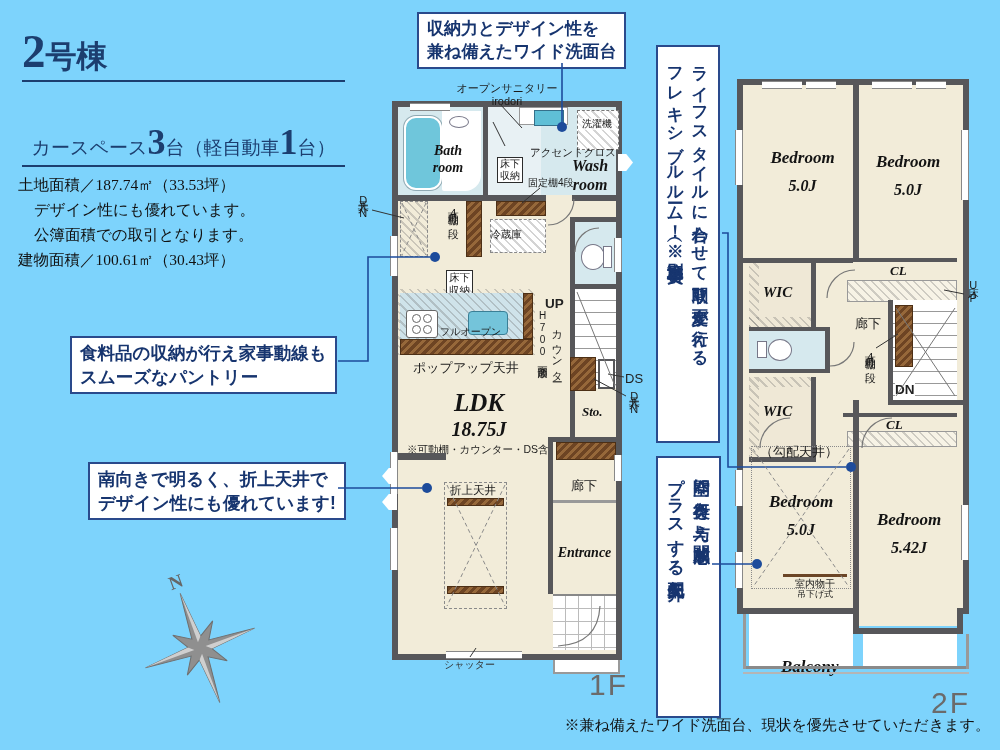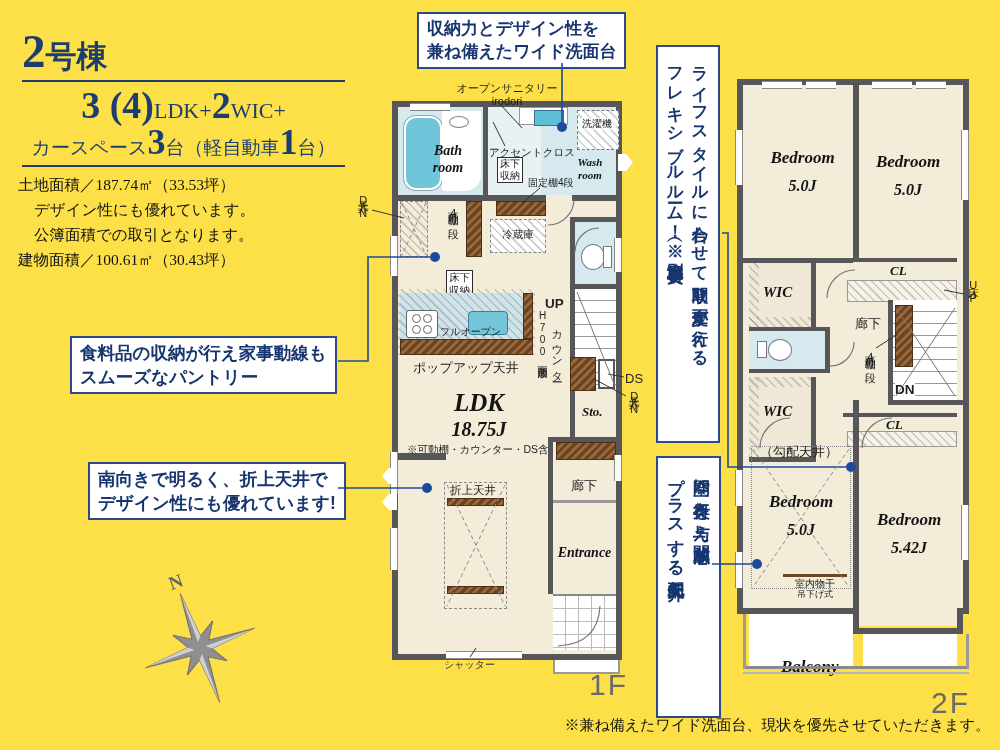--- a/index.html
+++ b/index.html
@@ -1,16 +1,16 @@
 <!DOCTYPE html>
 <html><head>
 <meta charset="utf-8">
 <style>
   html,body{margin:0;padding:0;background:#fff;}
-  #stage{position:relative;width:1000px;height:750px;background:#fde047;overflow:hidden;
+  #stage{position:relative;width:1000px;height:750px;background:#7dd3fc;overflow:hidden;
          font-family:"Liberation Sans",sans-serif;}
   .abs{position:absolute;}
   .w{position:absolute;background:#57575a;}
   .room{position:absolute;}
   .cream{background:#f2ecd9;}
   .blue{background:#d6e9ee;}
   .white{background:#ffffff;}
   .plan{position:absolute;background:#f2ecd9;border:6px solid #57575a;box-sizing:border-box;}
   .lbl{position:absolute;font:10.5px/1.2 "Liberation Sans",sans-serif;color:#1b1b1b;white-space:pre-line;}
   .rn{font-family:"Liberation Serif",serif;font-style:italic;font-weight:bold;color:#141414;}
@@ -39,23 +39,20 @@
 </style>
 </head>
 <body>
 
 <div id="stage">
 
   <div class="abs" style="left:22px;top:24px;">
     <span class="serif navy" style="font-size:47px;font-weight:bold;">2</span><span class="serif navy" style="font-size:31px;font-weight:bold;">号棟</span>
   </div>
   <div class="abs" style="left:22px;top:80px;width:323px;height:2px;background:#1c3e6f;"></div>
-  <div class="abs serif navy ctr" style="left:22px;top:83px;width:323px;">
-    <span style="font-size:38px;font-weight:bold;">3 (4)</span><span style="font-size:22px;">LDK+</span><span style="font-size:38px;font-weight:bold;">2</span><span style="font-size:22px;">WIC+</span>
-  </div>
   <div class="abs serif navy ctr" style="left:22px;top:121px;width:323px;">
     <span style="font-size:19px;">カースペース</span><span style="font-size:36px;font-weight:bold;">3</span><span style="font-size:19px;">台（軽自動車</span><span style="font-size:36px;font-weight:bold;">1</span><span style="font-size:19px;">台）</span>
   </div>
   <div class="abs" style="left:22px;top:165px;width:323px;height:2px;background:#1c3e6f;"></div>
   <div class="abs serif" style="left:18px;top:172px;font-size:15.5px;line-height:1.62;color:#111;">
     <div>土地面積／187.74㎡（33.53坪）</div>
     <div style="padding-left:16px;">デザイン性にも優れています。</div>
     <div style="padding-left:16px;">公簿面積での取引となります。</div>
     <div>建物面積／100.61㎡（30.43坪）</div>
   </div>
@@ -79,38 +76,38 @@
   <div class="fixture" style="left:449px;top:116px;width:20px;height:12px;border-radius:50%;"></div>
   <div class="lbl rn ctr" style="left:412px;top:143px;width:72px;font-size:14px;">Bath
 room</div>
   <div class="w" style="left:483px;top:107px;width:5px;height:88px;"></div>
   <div class="room" style="left:488px;top:107px;width:128px;height:88px;background:#e8f1f4;"></div>
   <div class="room blue" style="left:541px;top:107px;width:75px;height:88px;"></div>
   <div class="fixture" style="left:519px;top:107px;width:49px;height:18px;border-color:#999;"></div>
   <div class="abs" style="left:534px;top:110px;width:28px;height:14px;background:#5fbfd6;border:1px solid #35708a;"></div>
   <div class="abs hatch" style="left:577px;top:110px;width:40px;height:38px;background-color:#fff;border:1px dashed #777;"></div>
   <div class="lbl ctr" style="left:578px;top:118px;width:38px;font-size:10px;background:rgba(255,255,255,.7);">洗濯機</div>
-  <div class="lbl" style="left:489px;top:146px;font-size:10.5px;">アクセントクロス</div>
+  <div class="lbl" style="left:489px;top:146px;font-size:10.5px;padding-left:41px;">アクセントクロス</div>
   <div class="lbl boxed" style="left:497px;top:157px;font-size:10px;">床下
 収納</div>
   <div class="lbl" style="left:528px;top:177px;font-size:10px;">固定棚4段</div>
-  <div class="lbl rn ctr" style="left:566px;top:156px;width:48px;font-size:11px;">Wash
+  <div class="lbl rn ctr" style="left:566px;top:156px;width:48px;font-size:16px;">Wash
 room</div>
   <div class="lbl ctr" style="left:452px;top:82px;width:110px;font-size:11px;">オープンサニタリー
 irodori</div>
 
   <div class="w" style="left:398px;top:195px;width:218px;height:6px;"></div>
   <div class="abs cream" style="left:546px;top:195px;width:26px;height:6px;"></div>
   <div class="shelf" style="left:496px;top:201px;width:50px;height:15px;"></div>
   <div class="abs hatch dash" style="left:400px;top:201px;width:28px;height:56px;"></div>
   <div class="lbl vert" style="left:356px;top:192px;font-size:11px;">天井DN</div>
   <div class="shelf" style="left:466px;top:201px;width:16px;height:56px;"></div>
   <div class="lbl vert" style="left:446px;top:204px;font-size:11px;">可動棚4段</div>
   <div class="abs hatch" style="left:490px;top:219px;width:54px;height:32px;background-color:#fff;border:1px dashed #888;"></div>
-  <div class="lbl ctr" style="left:492px;top:228px;width:52px;font-size:10.5px;">冷蔵庫</div>
+  <div class="lbl ctr" style="left:480px;top:228px;width:52px;font-size:10.5px;">冷蔵庫</div>
   <div class="lbl boxed" style="left:446px;top:270px;font-size:10.5px;">床下
 収納</div>
 
   <div class="w" style="left:570px;top:217px;width:46px;height:5px;"></div>
   <div class="room blue" style="left:575px;top:222px;width:41px;height:62px;"></div>
   <div class="w" style="left:570px;top:222px;width:5px;height:62px;"></div>
   <div class="w" style="left:570px;top:284px;width:46px;height:5px;"></div>
   <div class="fixture" style="left:581px;top:244px;width:24px;height:26px;border-radius:50%;"></div>
   <div class="fixture" style="left:603px;top:246px;width:9px;height:22px;"></div>
 

